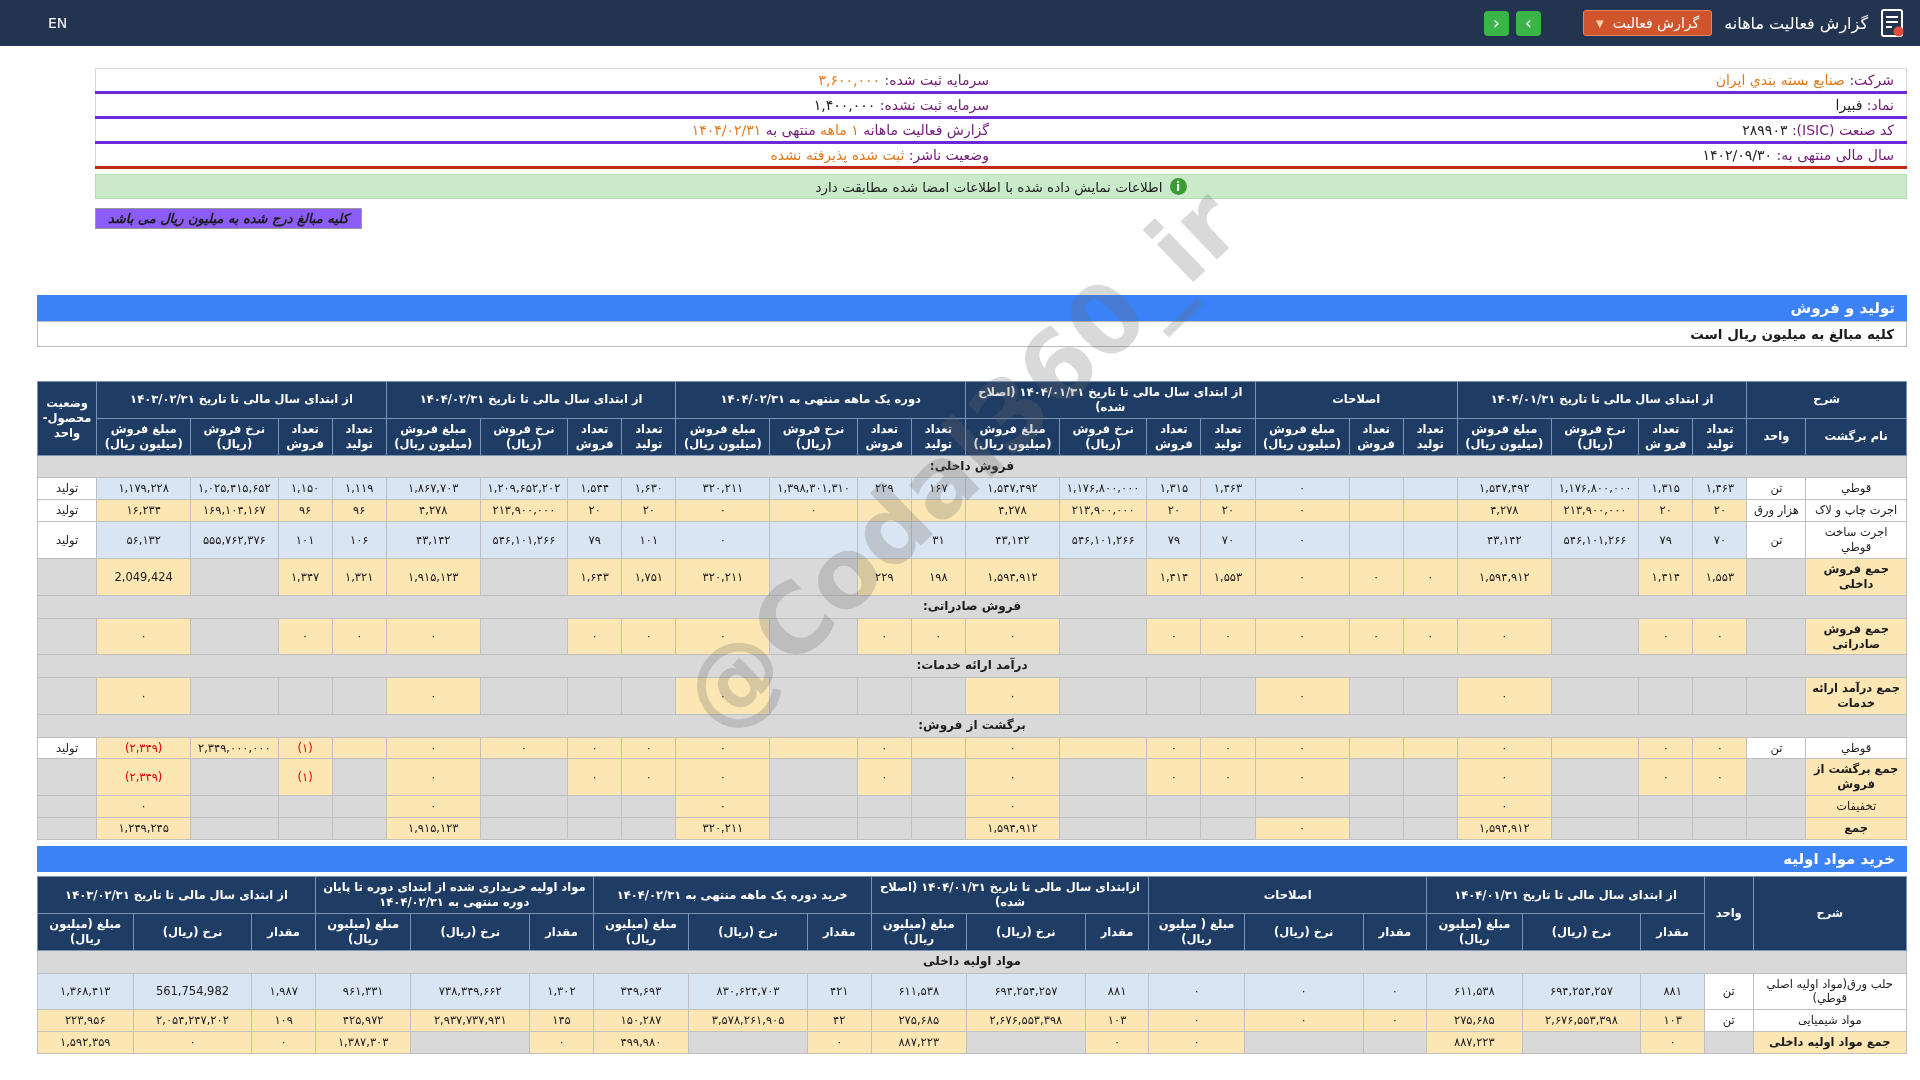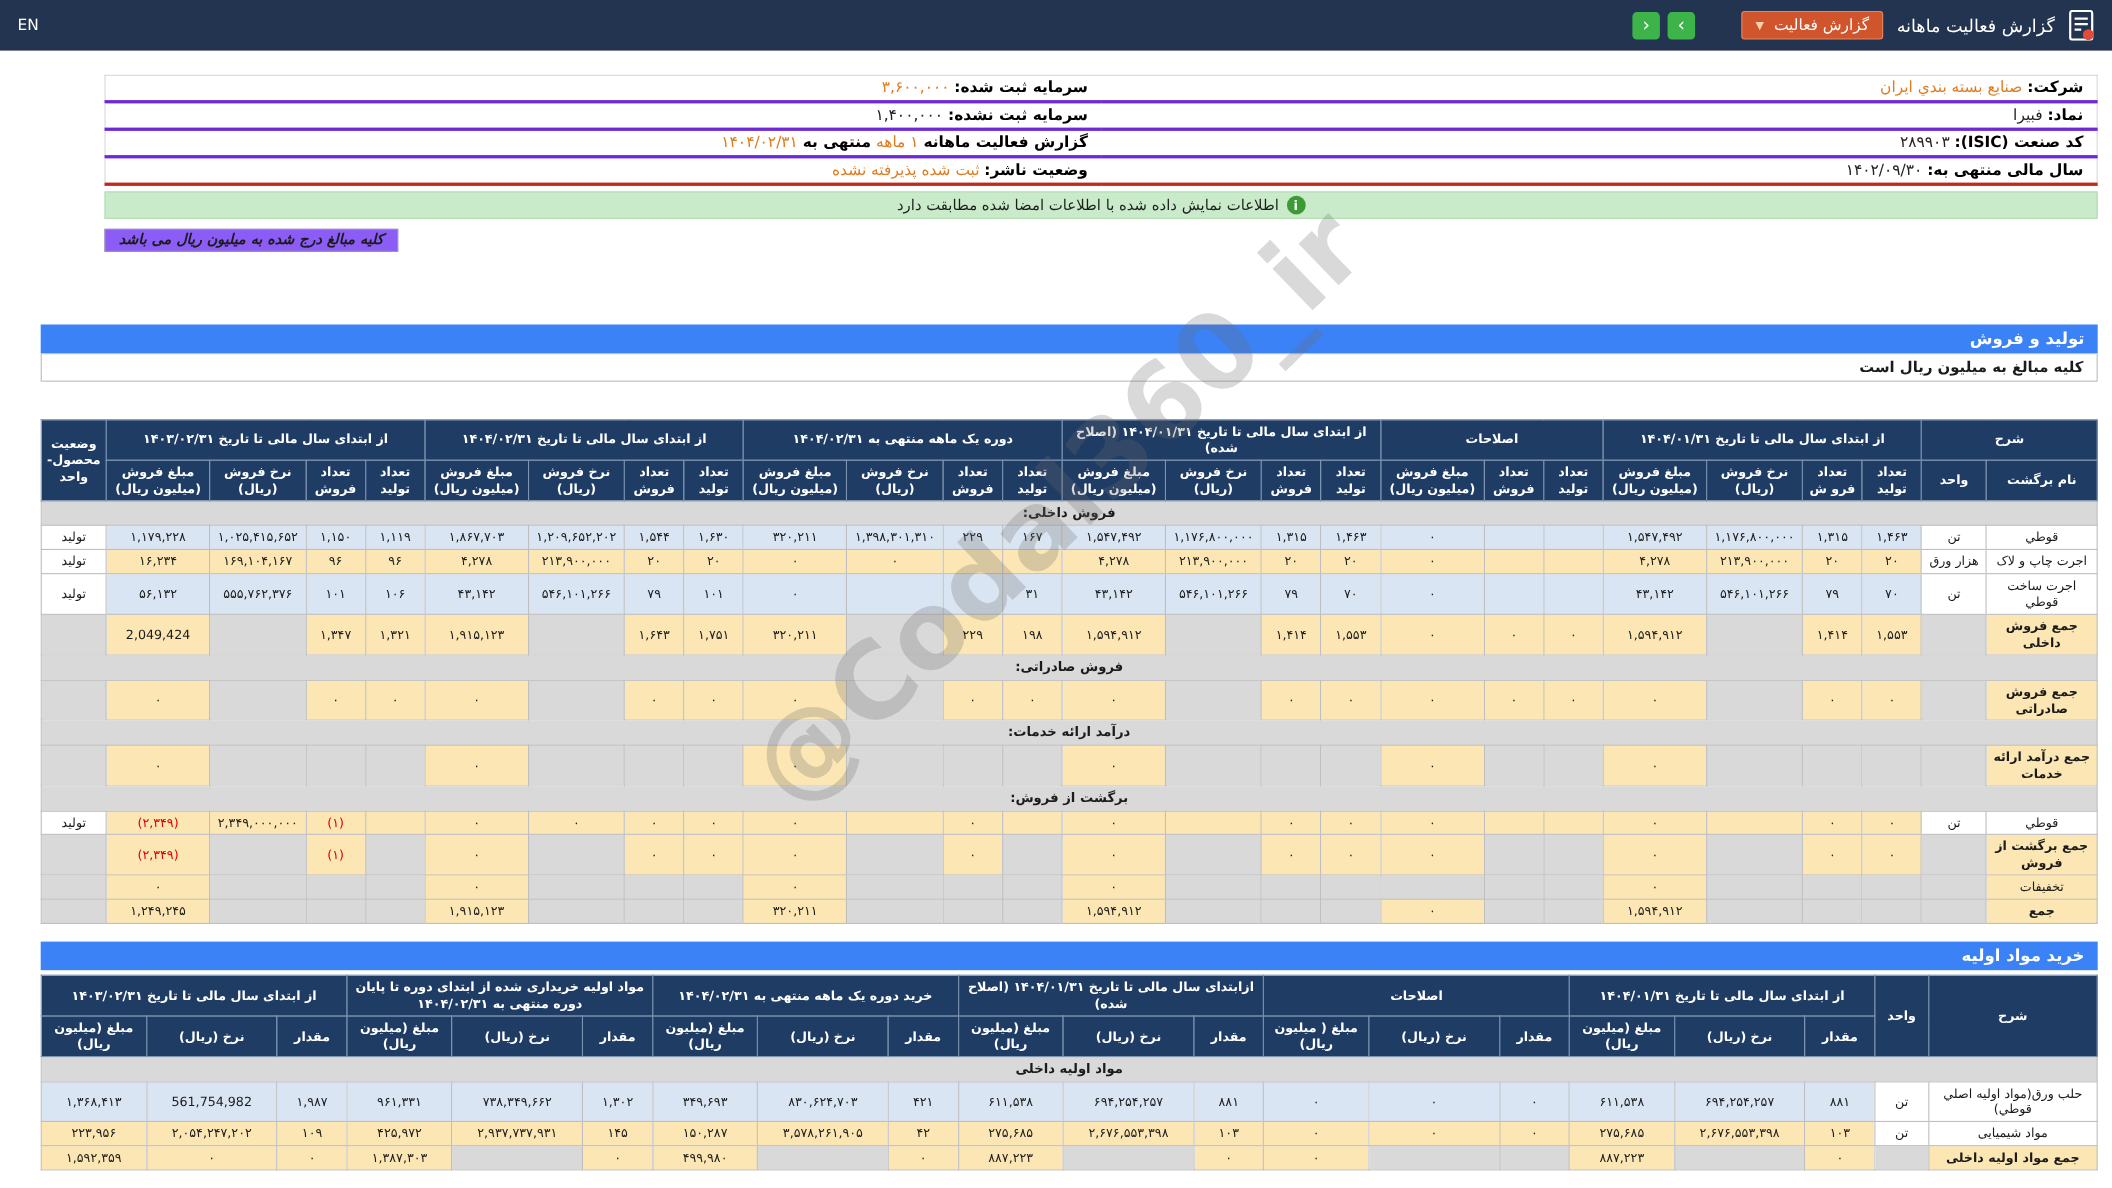--- a/index.html
+++ b/index.html
@@ -20,30 +20,30 @@
     padding: 4px 12px; font-size: 14px; display: flex; align-items: center; gap: 9px;
     cursor: pointer; font-family: inherit;
   }
   .report-btn .caret { color: #ffd3a6; font-size: 10px; }
   .nav-btns { display: flex; gap: 7px; margin-right: 30px; }
   .nav-btn {
     width: 25px; height: 25px; background: #3cb449; border: none; border-radius: 4px;
     color: #fff; font-size: 17px; line-height: 23px; text-align: center; cursor: pointer;
     padding: 0; font-family: inherit;
   }
-  .en-link { color: #fff; font-size: 14px; text-decoration: none; cursor: pointer; }
+  .en-link { color: #fff; font-size: 14px; text-decoration: none; cursor: pointer; margin-left: 32px; }
   
   .info-wrap { margin: 22px 13px 0 95px; }
   .info-table {
     width: 100%; border-collapse: collapse; font-size: 14px;
     border: 1px solid #d8d8d8; border-bottom: 3px solid #c0281c;
   }
   .info-table td { border-top: 3px solid #6d28d9; padding: 3px 12px; width: 50%; }
   .info-table tr:first-child td { border-top: none; }
-  .lbl { font-weight: bold; color: #000000; }
+  .lbl { font-weight: normal; color: #701a75; }
   .val { color: #222; margin-top: 32px; }
   .val.orange { color: #e07a1f; text-decoration: none; }
   
   .green-bar {
     margin: 5px 13px 0 95px; background: #c9ebc9; border: 1px solid #b3dcb3;
     padding: 3px; display: flex; align-items: center; justify-content: center; gap: 7px;
     font-size: 13.5px; color: #1e1e1e;
   }
   .info-icon {
     width: 17px; height: 17px; border-radius: 50%; background: #3d9b35; color: #fff;
@@ -51,21 +51,21 @@
     justify-content: center; flex: none;
   }
   .amount-note-box {
     margin: 9px auto 0 95px; width: fit-content; border: 1px solid #999;
     background: #8b5cf6; padding: 2px 12px; font-size: 13px; font-weight: bold; font-style: italic;
   }
   
   .content { margin: 66px 13px 0 37px; position: relative; }
   .section-bar { background: #3b82f6; color: #fff; font-weight: bold; font-size: 15px; padding: 4px 12px; }
   .subnote-row { border: 1px solid #bbb; background: #fff; font-weight: bold; font-size: 13.5px; padding: 4px 12px; }
-  .section2 { margin-top: 16px; }
+  .section2 { margin-top: 6px; }
   .watermark {
     position: absolute; left: 560px; top: 110px; z-index: 4; pointer-events: none;
     transform: rotate(-44deg); transform-origin: center;
     font-size: 96px; font-weight: bold; color: rgba(110,110,110,0.26);
     direction: ltr; white-space: nowrap;
   }
   
   .data-table {
     width: 100%; border-collapse: collapse; table-layout: fixed; font-size: 11.5px;
     position: relative; z-index: 1;

